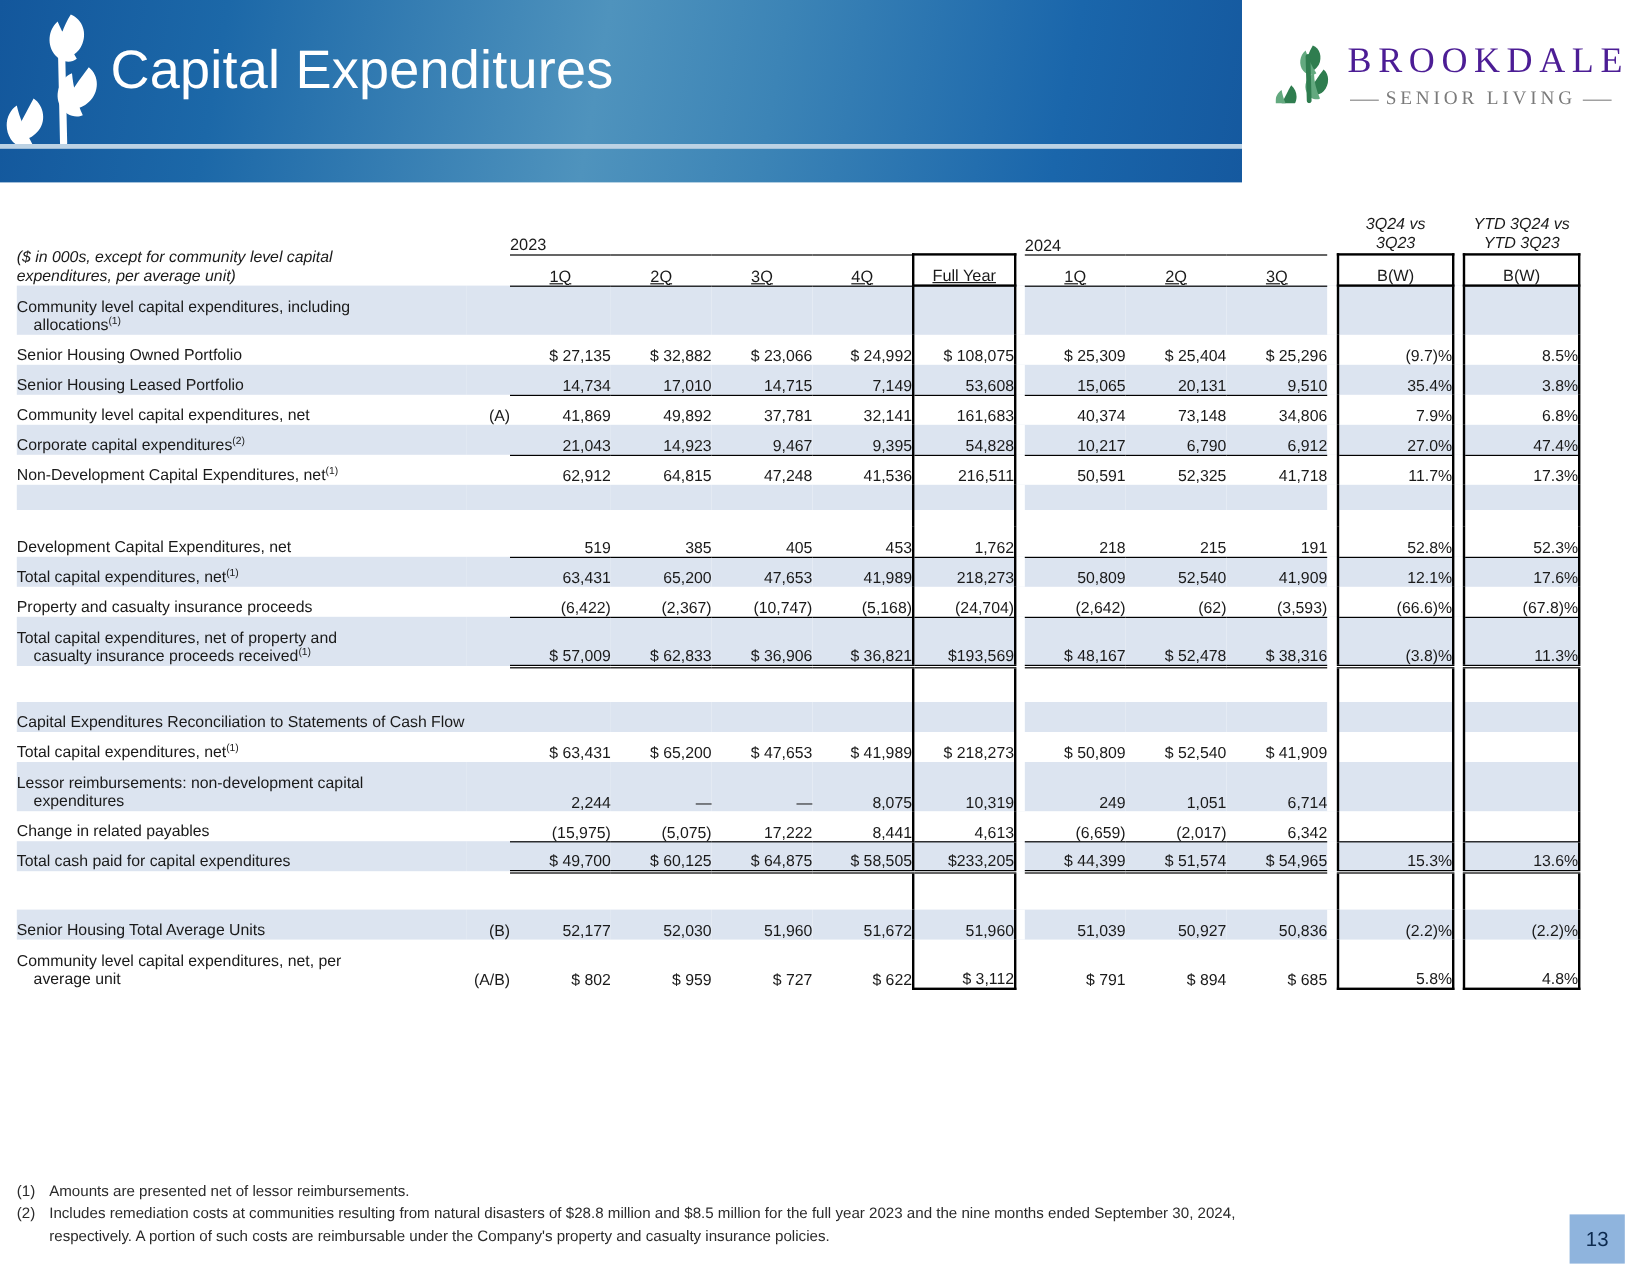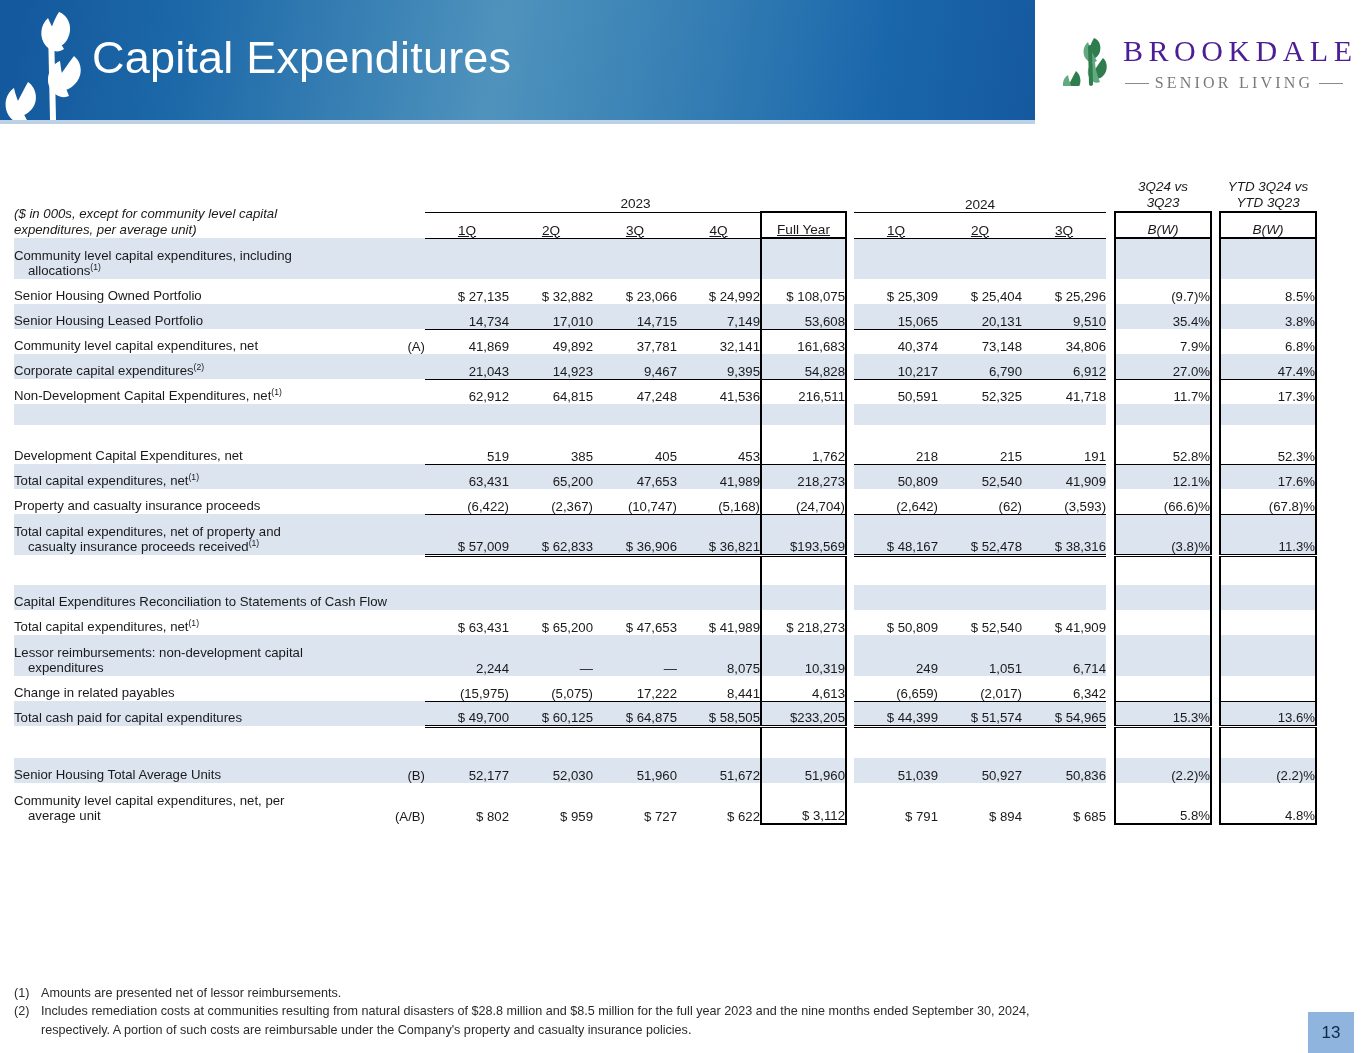--- a/index.html
+++ b/index.html
@@ -4,21 +4,21 @@
 <style>
   html,body{margin:0;padding:0;}
   body{
     width:1365px;height:1053px;background:#ffffff;
     font-family:"Liberation Sans", sans-serif;
     color:#1a1a1a; overflow:hidden; position:relative;
   }
 
   
   .banner{
-    position:absolute;left:0;top:0;width:1035px;height:120px;
+    position:absolute;left:0;top:0;width:1035px;height:152px;
     background:linear-gradient(100deg,#13579c 0%,#1c68a8 18%,#4f93bd 48%,#3c84b6 62%,#1a66ab 85%,#15599f 100%);
   }
   .banner-leaf{position:absolute;left:4px;top:4px;width:92px;height:116px;}
   .slide-title{
     position:absolute;left:92px;top:32px;
     font-size:45px;color:#ffffff;font-weight:400;letter-spacing:.2px;
     white-space:nowrap;
   }
   .banner-bottomline{
     position:absolute;left:0;top:120px;width:1035px;height:4px;
@@ -81,23 +81,23 @@
   .boxL{border-left:2px solid #000;}
   .boxR{border-right:2px solid #000;}
   .boxT{border-top:2px solid #000;}
   .boxB{border-bottom:2px solid #000;}
 
   
   .hdr-unit{
     font-style:italic;font-size:13.2px;line-height:1.2;
     padding-left:3px;padding-bottom:3px;
   }
-  .yr{text-align:center;font-weight:bold;font-size:13.6px;padding-bottom:2px;}
+  .yr{font-weight:bold;font-size:13.6px;padding-bottom:2px;}
   .qh{text-align:center;font-weight:bold;font-size:13.6px;padding-bottom:3px;padding-top:2px;text-decoration:underline;}
-  .bwh{text-align:center;font-weight:bold;font-style:italic;font-size:13.6px;padding-bottom:3px;padding-top:2px;}
+  .bwh{text-align:center;font-weight:bold;font-size:13.6px;padding-bottom:3px;padding-top:2px;}
   .cmph{
     text-align:center;font-weight:bold;font-style:italic;font-size:13.4px;
     line-height:1.18;padding-bottom:3px;
   }
   sup{font-size:8.6px;vertical-align:super;line-height:0;}
 
   
   .footnotes{
     position:absolute;left:14px;top:984px;width:1290px;
     font-size:12.6px;color:#2b2b2b;line-height:1.45;

